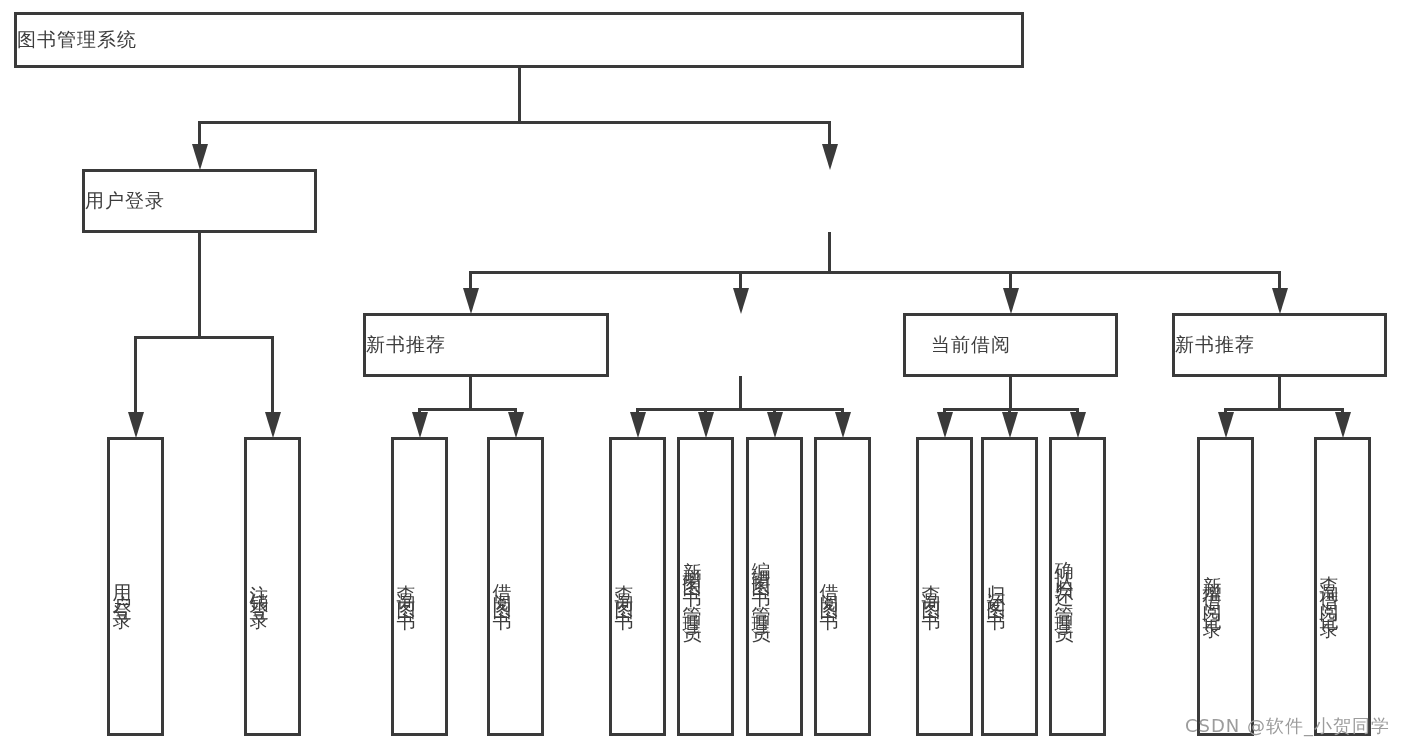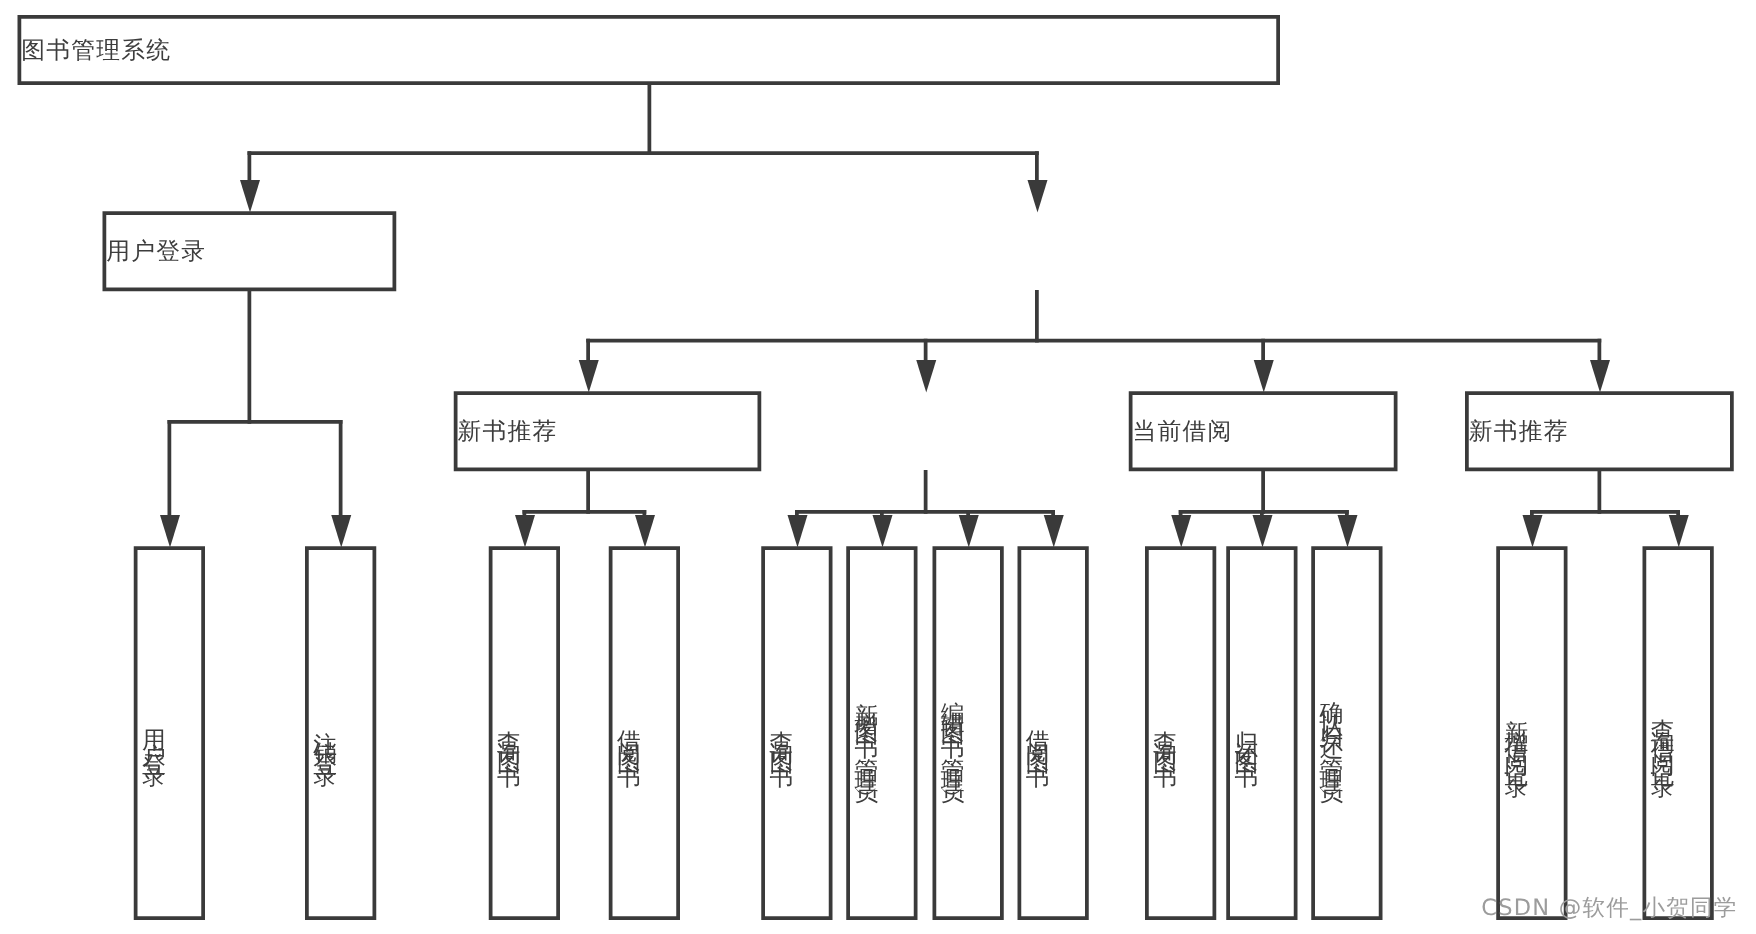--- a/index.html
+++ b/index.html
@@ -59,21 +59,21 @@
     <span>图书管理系统</span>
   </div>
 
   <div class="box hbox" style="left: 82px; top: 169px; width: 235px; height: 64px;">
     <span>用户登录</span>
   </div>
 
   <div class="box hbox" style="left: 363px; top: 313px; width: 246px; height: 64px;">
     <span>新书推荐</span>
   </div>
-  <div class="box hbox" style="left: 903px; top: 313px; width: 215px; height: 64px;">
+  <div class="box hbox" style="left: 903px; top: 313px; width: 215px; height: 64px; padding-left: 25px;">
     <span>当前借阅</span>
   </div>
   <div class="box hbox" style="left: 1172px; top: 313px; width: 215px; height: 64px;">
     <span>新书推荐</span>
   </div>
 
   <div class="box vbox" style="left: 107px; top: 437px; width: 57px; height: 299px;">
     <span>用户登录</span>
   </div>
   <div class="box vbox" style="left: 244px; top: 437px; width: 57px; height: 299px;">

